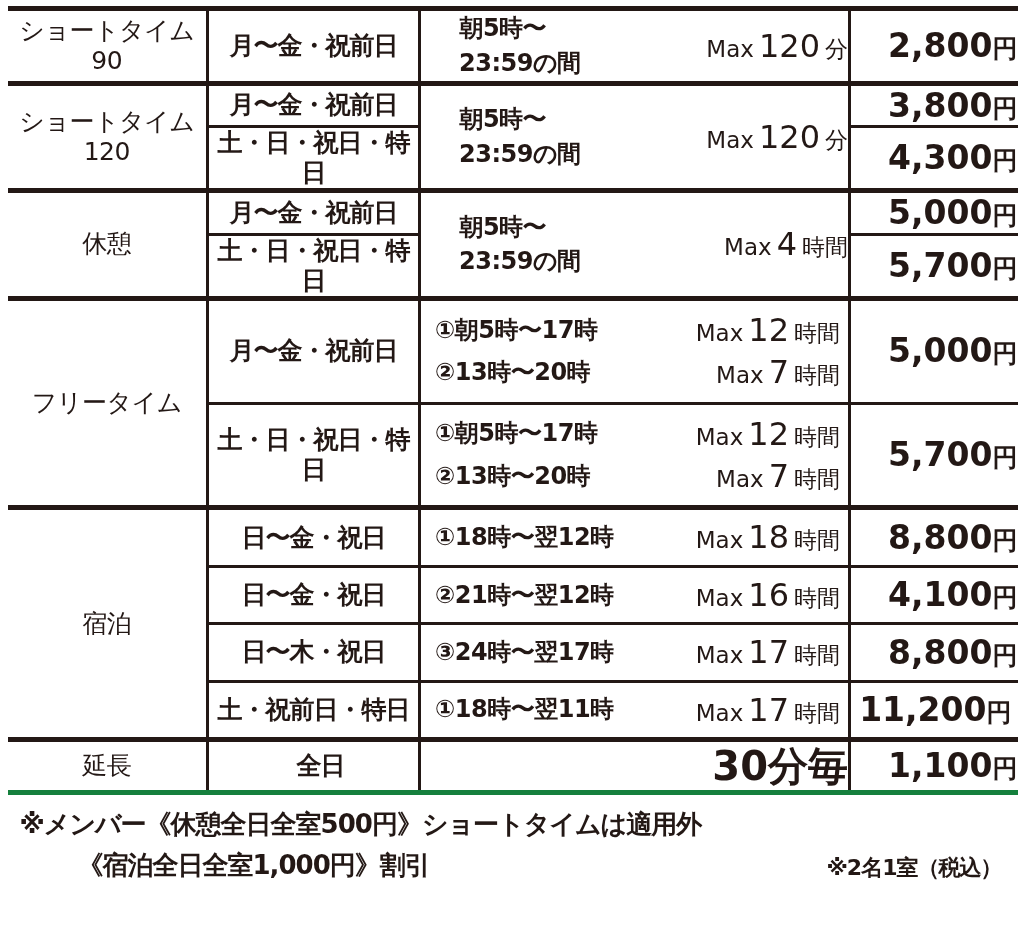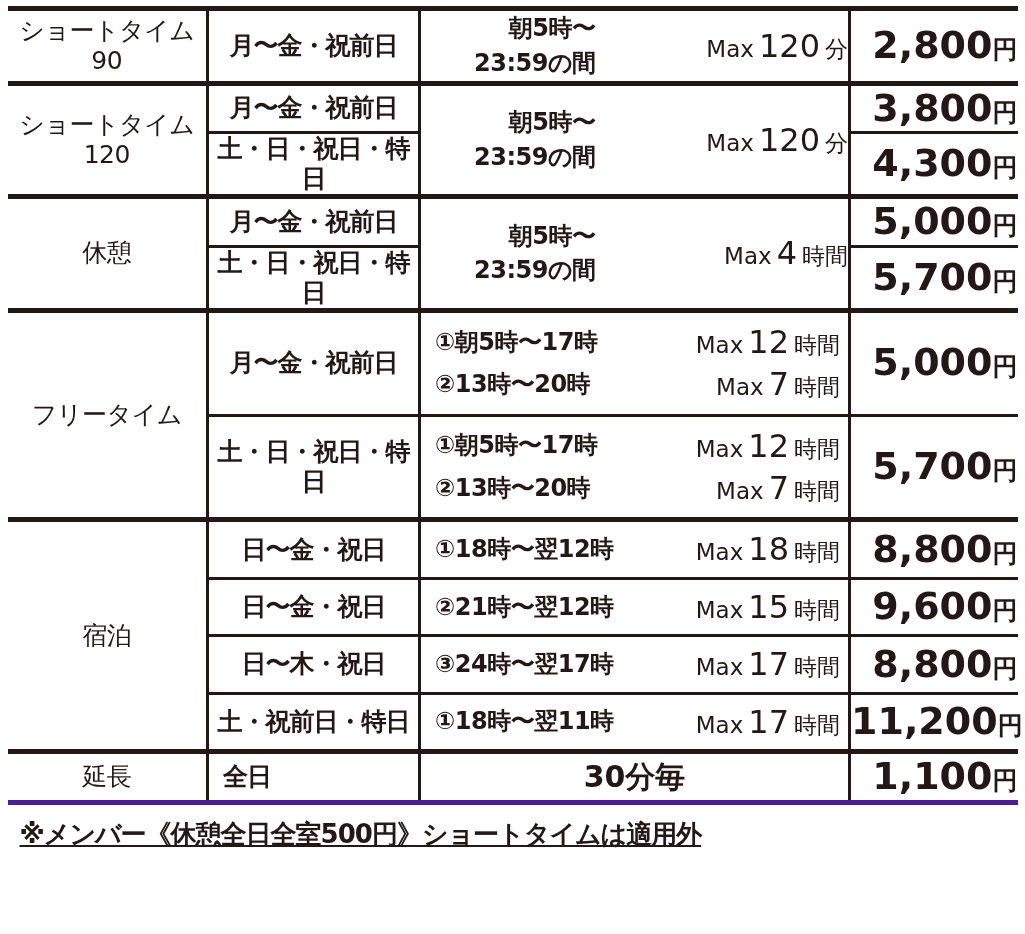--- a/index.html
+++ b/index.html
@@ -59,42 +59,41 @@
   }
   .c-days {
     width: 210px;
     font-size: 25px;
     font-weight: bold;
     letter-spacing: -1px;
   }
   .c-time {
     font-size: 24px;
     font-weight: bold;
-    text-align: right;
+    text-align: center;
     padding-left: 14px;
     letter-spacing: -0.5px;
-    margin-left: 15px;
   }
   .c-time.two-line {
     line-height: 1.45;
   }
   .c-time .indent {
     display: block;
     padding-left: 34px;
   }
   .c-price {
     width: 160px;
     font-size: 25px;
     font-weight: bold;
     text-align: right;
     padding-right: 10px;
     white-space: nowrap;
   }
   .c-price .amt {
-    font-size: 38px;
+    font-size: 33px;
   }
   .rowline {
     display: flex;
     align-items: center;
     white-space: nowrap;
   }
   .rowline .t {
     font-size: 24px;
     font-weight: bold;
     letter-spacing: -0.5px;
@@ -108,25 +107,24 @@
   .rowline .m .num {
     font-size: 32px;
     padding: 0 5px;
   }
   .half-top {
     border-top: 3px solid #231815 !important;
   }
   .note {
     margin: 0;
     padding: 12px 10px 0 10px;
-    border-top: 5px solid #4c1d95;
+    border-top: 5px solid #15803d;
     width: 1010px;
     margin: 0 auto;
     box-sizing: border-box;
-    text-decoration: underline;
   }
   .note-l1 {
     font-size: 26px;
     font-weight: bold;
     letter-spacing: -1px;
     text-align: left;
     padding-left: 2px;
   }
   .note-l2row {
     display: flex;
@@ -305,25 +303,25 @@
           <span class="amt">8,800</span><span>円</span>
         </td>
       </tr>
       <tr>
         <td class="cell c-days half-top vline">
           <span>日〜金・祝日</span>
         </td>
         <td class="cell half-top vline" style="padding:8px 8px 8px 14px;text-align:right;">
           <div class="rowline">
             <span class="t">②21時〜翌12時</span>
-            <span class="m"><span>Max</span><span class="num">15</span><span>時間</span></span>
-          </div>
-        </td>
-        <td class="cell c-price half-top vline">
-          <span class="amt">9,600</span><span>円</span>
+            <span class="m"><span>Max</span><span class="num">16</span><span>時間</span></span>
+          </div>
+        </td>
+        <td class="cell c-price half-top vline">
+          <span class="amt">4,100</span><span>円</span>
         </td>
       </tr>
       <tr>
         <td class="cell c-days half-top vline">
           <span>日〜木・祝日</span>
         </td>
         <td class="cell half-top vline" style="padding:8px 8px 8px 14px;">
           <div class="rowline">
             <span class="t">③24時〜翌17時</span>
             <span class="m"><span>Max</span><span class="num">17</span><span>時間</span></span>
@@ -345,31 +343,35 @@
         </td>
         <td class="cell c-price half-top vline" style="padding-right:6px;text-align:right;">
           <span class="amt">11,200</span><span>円</span>
         </td>
       </tr>
 
       <tr>
         <td class="cell c-plan grp">
           <span>延長</span>
         </td>
-        <td class="cell c-days grp vline" style="text-align:left;padding-left:14px;">
+        <td class="cell c-days grp vline" style="text-align:center;padding-left:14px;">
           <span>全日</span>
         </td>
-        <td class="cell grp vline" style="font-size:30px;font-weight:bold;text-align:center;">
+        <td class="cell grp vline" style="font-size:40px;font-weight:bold;text-align:right;">
           <span>30分毎</span>
         </td>
         <td class="cell c-price grp vline">
           <span class="amt">1,100</span><span>円</span>
         </td>
       </tr>
 
     </tbody>
   </table>
 
   <div class="note">
     <div class="note-l1">※メンバー《休憩全日全室500円》ショートタイムは適用外</div>
+    <div class="note-l2row">
+      <div class="note-l2">《宿泊全日全室1,000円》割引</div>
+      <div class="note-tax">※2名1室（税込）</div>
+    </div>
   </div>
 
 </div>
 
 </body></html>

